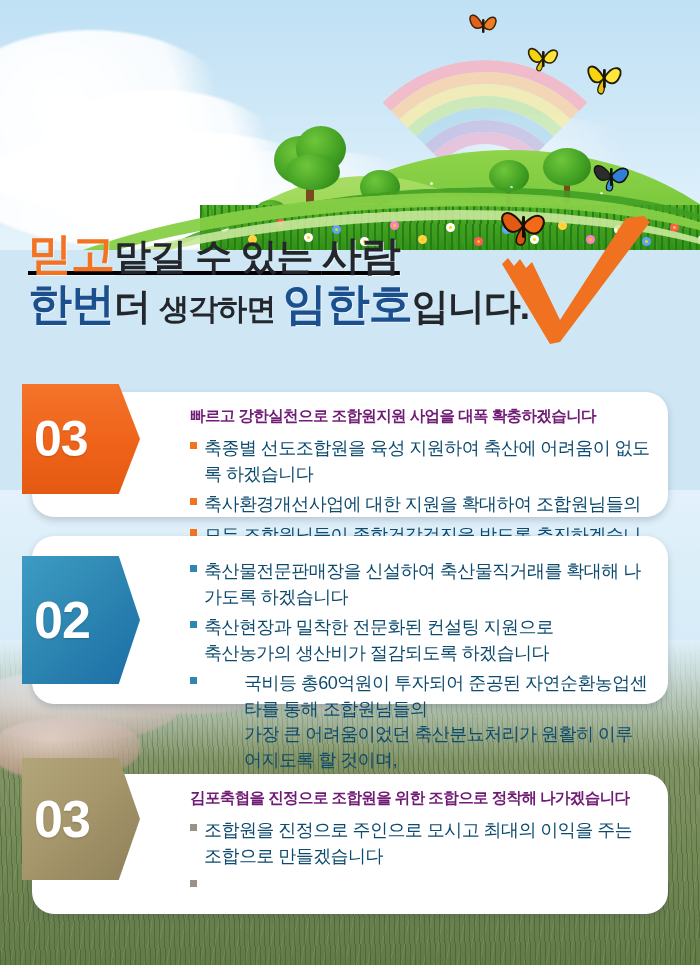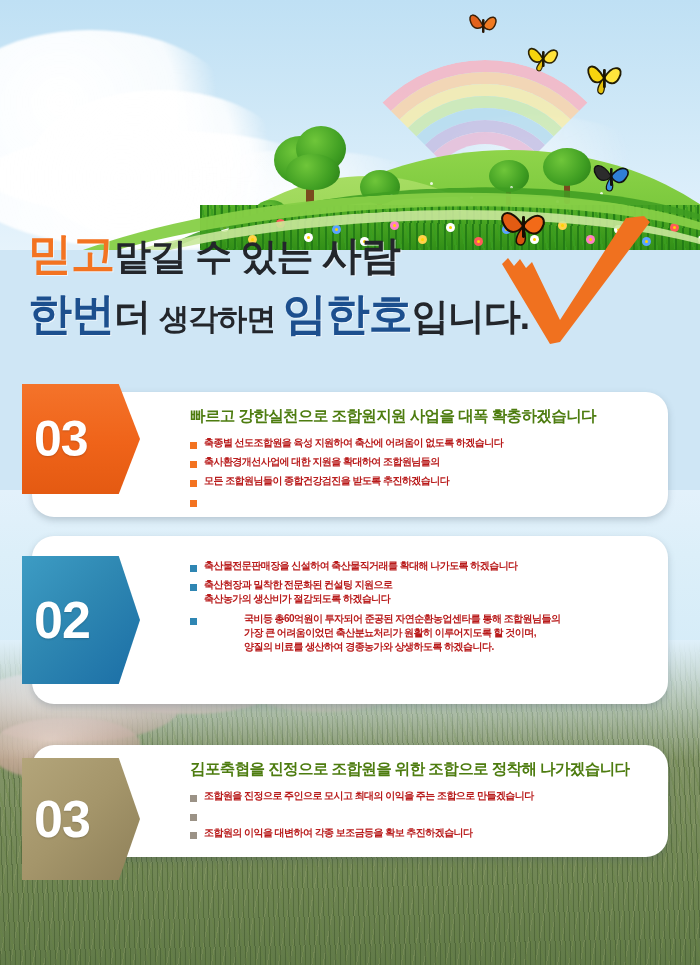--- a/index.html
+++ b/index.html
@@ -131,21 +131,21 @@
     position:absolute; left:0; top:490px; width:700px; height:160px;
     background:linear-gradient(180deg,#e3f1fb 0%, #dcefF9 40%, #d6ecf8 100%);
   }
 
   
   .headline {
     position:absolute; left:28px; top:232px; width:560px;
     line-height:1.0;
   }
   .hl-line { white-space:nowrap; }
-  .hl-line1 { font-size:40px; margin-bottom:16px; }
+  .hl-line1 { font-size:40px; margin-bottom:6px;text-decoration:underline; }
   .hl-line2 { font-size:40px; }
   .hl-big {
     font-weight:bold; letter-spacing:-1px;
     text-shadow:1px 1px 0 rgba(255,255,255,.6);
   }
   .hl-orange { color:#f37321; font-size:44px; }
   .hl-navy   { color:#1c4f8e; font-size:44px;text-align:right; }
   .hl-dark   { color:#23262b; }
   .hl-mid    { color:#23262b; font-size:37px; font-weight:bold; letter-spacing:-1px; }
   .hl-small  { color:#23262b; font-size:30px; font-weight:bold; letter-spacing:-1px; }
@@ -157,21 +157,21 @@
 
   
   .card {
     position:absolute;
     background:#ffffff;
     border-radius:22px;
     box-shadow:0 3px 7px rgba(60,80,95,.26);
   }
   #card1 { left:32px; top:392px; width:636px; height:125px; }
   #card2 { left:32px; top:536px; width:636px; height:168px; }
-  #card3 { left:32px; top:745px; width:636px; height:112px; }
+  #card3 { left:32px; top:774px; width:636px; height:140px; }
 
   .badge {
     position:absolute;
     width:118px;
     display:flex; align-items:center;
     clip-path:polygon(0 0, 82% 0, 100% 50%, 82% 100%, 0 100%);
     filter:drop-shadow(3px 3px 3px rgba(40,55,70,.35));
   }
   .badge-num {
     font-size:50px; font-weight:bold; color:#ffffff;
@@ -183,35 +183,35 @@
   #badge2 { left:22px; top:556px; height:128px;
             background:linear-gradient(135deg,#3d9cc4 0%,#2e87b2 45%,#1b6ea6 100%); }
   #badge3 { left:22px; top:758px; height:122px;
             background:linear-gradient(135deg,#b3a57a 0%,#a4956a 50%,#8e8059 100%); }
   #badge2 .badge-num, #badge3 .badge-num { font-size:52px; }
 
   .card-body {
     position:absolute; left:158px; top:0; right:18px;
   }
   .card-title {
-    font-size:15.5px; font-weight:bold; color:#4d7c0f;
+    font-size:15.5px; font-weight:bold; color:#701a75;
     letter-spacing:-.6px; white-space:nowrap;
   }
   .bullets { margin-top:9px; }
   .bullet {
     display:flex; align-items:flex-start;
     margin-bottom:5px;
   }
   .bullet .bl-sq {
     flex:0 0 auto;
     width:7px; height:7px; margin-top:6px; margin-right:7px;
   }
   .bullet .bl-txt {
-    font-size:10px; color:#b91c1c; letter-spacing:-.55px;
-    line-height:1.42; font-weight:bold;
+    font-size:18px; color:#0c4a6e; letter-spacing:-.55px;
+    line-height:1.42; font-weight:normal;
   }
   .bl-sq-o { background:#f37321; }
   .bl-sq-b { background:#2f86b3; }
   .bl-sq-k { background:#9b9286; }
 
   #card1 .card-body { top:14px; }
   #card2 .card-body { top:14px; }
   #card3 .card-body { top:14px; }
 </style>
 </head>
@@ -418,24 +418,20 @@
     <div class="card-body">
       <div class="card-title">김포축협을 진정으로 조합원을 위한 조합으로 정착해 나가겠습니다</div>
       <div class="bullets">
         <div class="bullet">
           <span class="bl-sq bl-sq-k"></span>
           <span class="bl-txt" style="white-space:pre-line;">조합원을 진정으로 주인으로 모시고 최대의 이익을 주는 조합으로 만들겠습니다</span>
         </div>
         <div class="bullet">
           <span class="bl-sq bl-sq-k"></span>
         </div>
-        <div class="bullet">
-          <span class="bl-sq bl-sq-k"></span>
-          <span class="bl-txt" style="white-space:pre-line;">조합원의 이익을 대변하여 각종 보조금등을 확보 추진하겠습니다</span>
-        </div>
       </div>
     </div>
   </div>
   <div class="badge" id="badge3">
     <span class="badge-num">03</span>
   </div>
 
 </div>
 
 </body></html>

